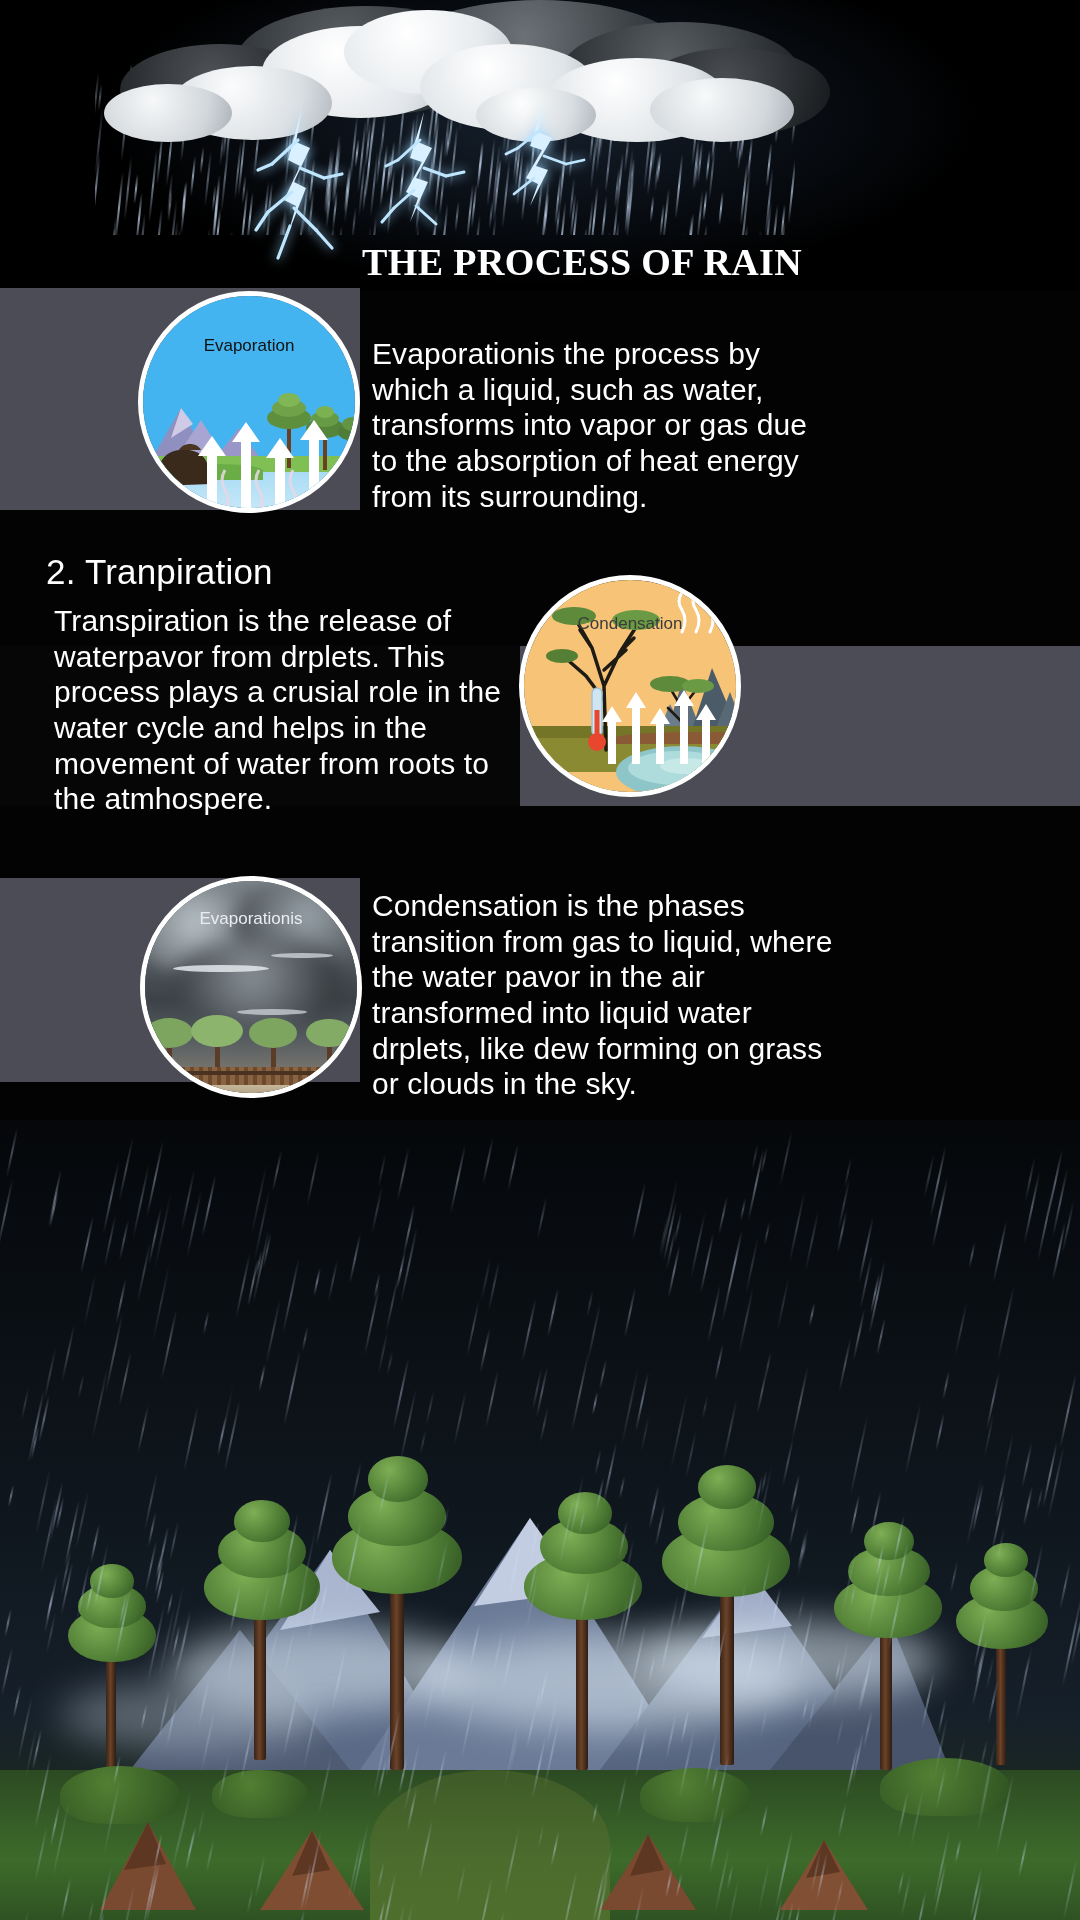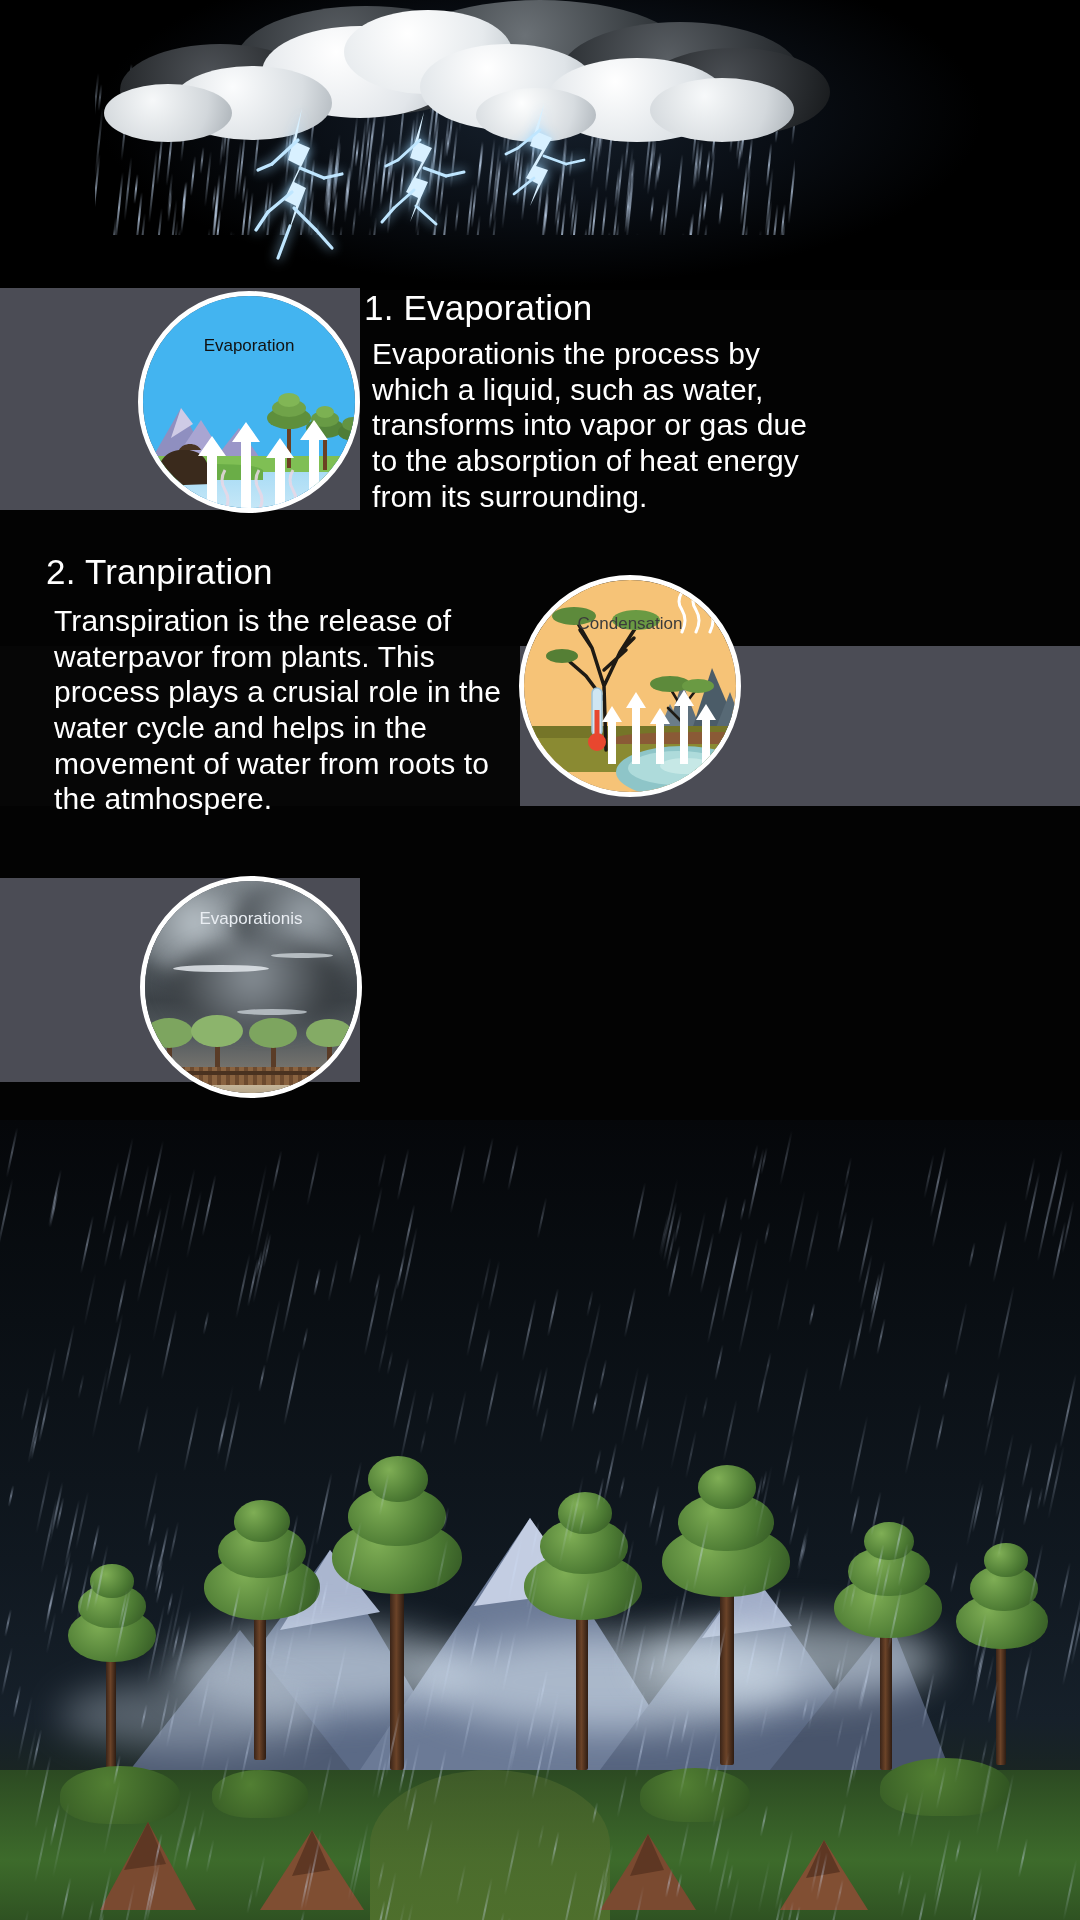--- a/index.html
+++ b/index.html
@@ -349,22 +349,22 @@
       <g stroke="#bfe6ff" stroke-width="2.8" fill="none" stroke-linecap="round">
         <path d="M44 0 L38 28 L52 34 L36 62 L48 66 L30 102 L38 80 L26 74 L42 46 L30 42 Z" fill="#d8f0ff" stroke="none"></path>
         <path d="M40 26 L18 44 M44 52 L66 60 M34 74 L14 90"></path>
         <path d="M18 44 L6 50 M66 60 L84 56"></path>
       </g>
     </svg>
   </div>
 
   <div class="panel" style="left:0;top:288px;width:360px;height:222px;"></div>
 
-
-  <div class="subhead" style="left:364px;top:288px;width:600px;">1. Evaporation</div>
+  <div class="maintitle">THE PROCESS OF RAIN</div>
+
   <div class="body" style="left:372px;top:336px;width:462px;">Evaporationis the process by which a liquid, such as water, transforms into vapor or gas due to the absorption of heat energy from its surrounding.</div>
 
   <div class="circ" style="left:138px;top:291px;width:222px;height:222px;">
     <div class="sq" style="inset:0;background:#43b4f0;"></div>
 
     <svg class="sq" style="left:0;top:98px;" width="222" height="80" viewBox="0 0 222 80">
       <polygon points="0,80 38,14 72,80" fill="#8f8fc0"></polygon>
       <polygon points="22,80 58,26 92,80" fill="#a9a5d2"></polygon>
       <polygon points="38,14 50,30 28,44" fill="#cfcbe6"></polygon>
       <polygon points="60,80 96,34 128,80" fill="#9a96c8"></polygon>
@@ -408,21 +408,21 @@
         <path d="M98 96 q6 -10 0 -20 q-6 -10 0 -20"></path>
       </g>
     </svg>
     <div class="clabel" style="top:40px;color:#111;">Evaporation</div>
   </div>
 
   <div class="panel" style="left:0;top:646px;width:1080px;height:160px;"></div>
   <div class="panel" style="left:0;top:646px;width:520px;height:160px;background:#060606;"></div>
 
   <div class="subhead" style="left:46px;top:552px;width:600px;">2. Tranpiration</div>
-  <div class="body" style="left:54px;top:603px;width:470px;">Transpiration is the release of waterpavor from plants. This process plays a crusial role in the water cycle and helps in the movement of water from roots to the atmhospere.</div>
+  <div class="body" style="left:54px;top:603px;width:470px;">Transpiration is the release of waterpavor from drplets. This process plays a crusial role in the water cycle and helps in the movement of water from roots to the atmhospere.</div>
 
   <div class="circ" style="left:519px;top:575px;width:222px;height:222px;">
     <div class="sq" style="inset:0;background:#f6c377;"></div>
 
     <svg class="sq" style="left:128px;top:58px;" width="94" height="110" viewBox="0 0 94 110">
       <polygon points="10,110 30,44 56,110" fill="#5d6f7c"></polygon>
       <polygon points="34,110 60,30 94,110" fill="#4b5c68"></polygon>
       <polygon points="0,110 18,66 40,110" fill="#6b7d8a"></polygon>
       <polygon points="56,110 78,54 94,96" fill="#576975"></polygon>
     </svg>
@@ -474,20 +474,21 @@
         <path d="M36 44 q6 -12 0 -22 q-6 -8 0 -18"></path>
         <path d="M50 44 q6 -12 0 -22 q-6 -8 0 -18"></path>
         <path d="M63 44 q6 -12 0 -22 q-6 -8 0 -18"></path>
       </g>
     </svg>
     <div class="clabel" style="top:34px;color:#3b3b3b;">Condensation</div>
   </div>
 
   <div class="panel" style="left:0;top:878px;width:360px;height:204px;"></div>
 
+  <div class="body" style="left:372px;top:888px;width:470px;">Condensation is the phases transition from gas to liquid, where the water pavor in the air transformed into liquid water drplets, like dew forming on grass or clouds in the sky.</div>
 
   <div class="circ" style="left:140px;top:876px;width:222px;height:222px;">
     <div class="sq" style="inset:0;background:linear-gradient(to bottom,#7f878d 0%,#5a6268 28%,#3d4348 56%,#555c60 74%,#8e8578 100%);"></div>
     <div class="sq" style="left:-10px;top:6px;width:150px;height:90px;border-radius:50%;filter:blur(8px);background:radial-gradient(circle at 40% 40%,#b9c2c8,#5b6268 70%,rgba(60,66,70,0));"></div>
     <div class="sq" style="left:90px;top:-6px;width:160px;height:100px;border-radius:50%;filter:blur(9px);background:radial-gradient(circle at 45% 42%,#9ca5ac,#454b50 70%,rgba(55,60,64,0));"></div>
     <div class="sq" style="left:26px;top:60px;width:180px;height:86px;border-radius:50%;filter:blur(10px);background:radial-gradient(circle at 45% 40%,#8b939a,#373c40 72%,rgba(48,52,56,0));"></div>
     <div class="sq" style="left:28px;top:84px;width:96px;height:7px;border-radius:50%;background:#e3e8ec;opacity:.85;"></div>
     <div class="sq" style="left:126px;top:72px;width:62px;height:5px;border-radius:50%;background:#dbe2e7;opacity:.7;"></div>
     <div class="sq" style="left:92px;top:128px;width:70px;height:6px;border-radius:50%;background:#ccd4da;opacity:.75;"></div>
 

